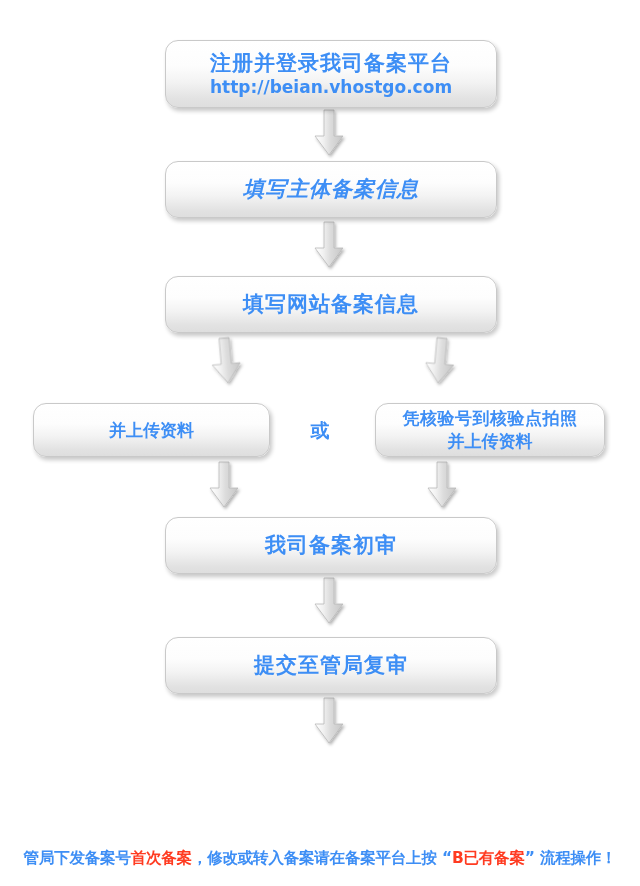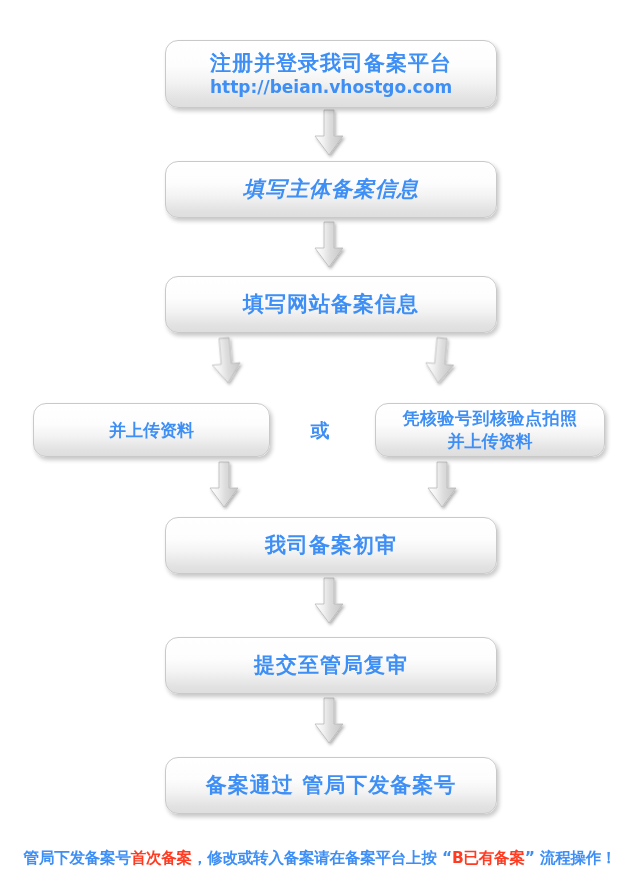--- a/index.html
+++ b/index.html
@@ -176,21 +176,18 @@
   </div>
 
   <div class="node" style="left:165px; top:517px; width:332px; height:57px;">
     <div class="line1">我司备案初审</div>
   </div>
 
   <div class="node" style="left:165px; top:637px; width:332px; height:57px;">
     <div class="line1">提交至管局复审</div>
   </div>
 
-  <div class="node" style="left:165px; top:757px; width:332px; height:57px;">
-    <div class="line1">备案通过  管局下发备案号</div>
-  </div>
 
   <div class="footer">
     <span>管局下发备案号</span><span class="hl">首次备案</span><span>，修改或转入备案请在备案平台上按 “</span><span class="hl">B已有备案</span><span>” 流程操作！</span>
   </div>
 
 </div>
 
 </body></html>

